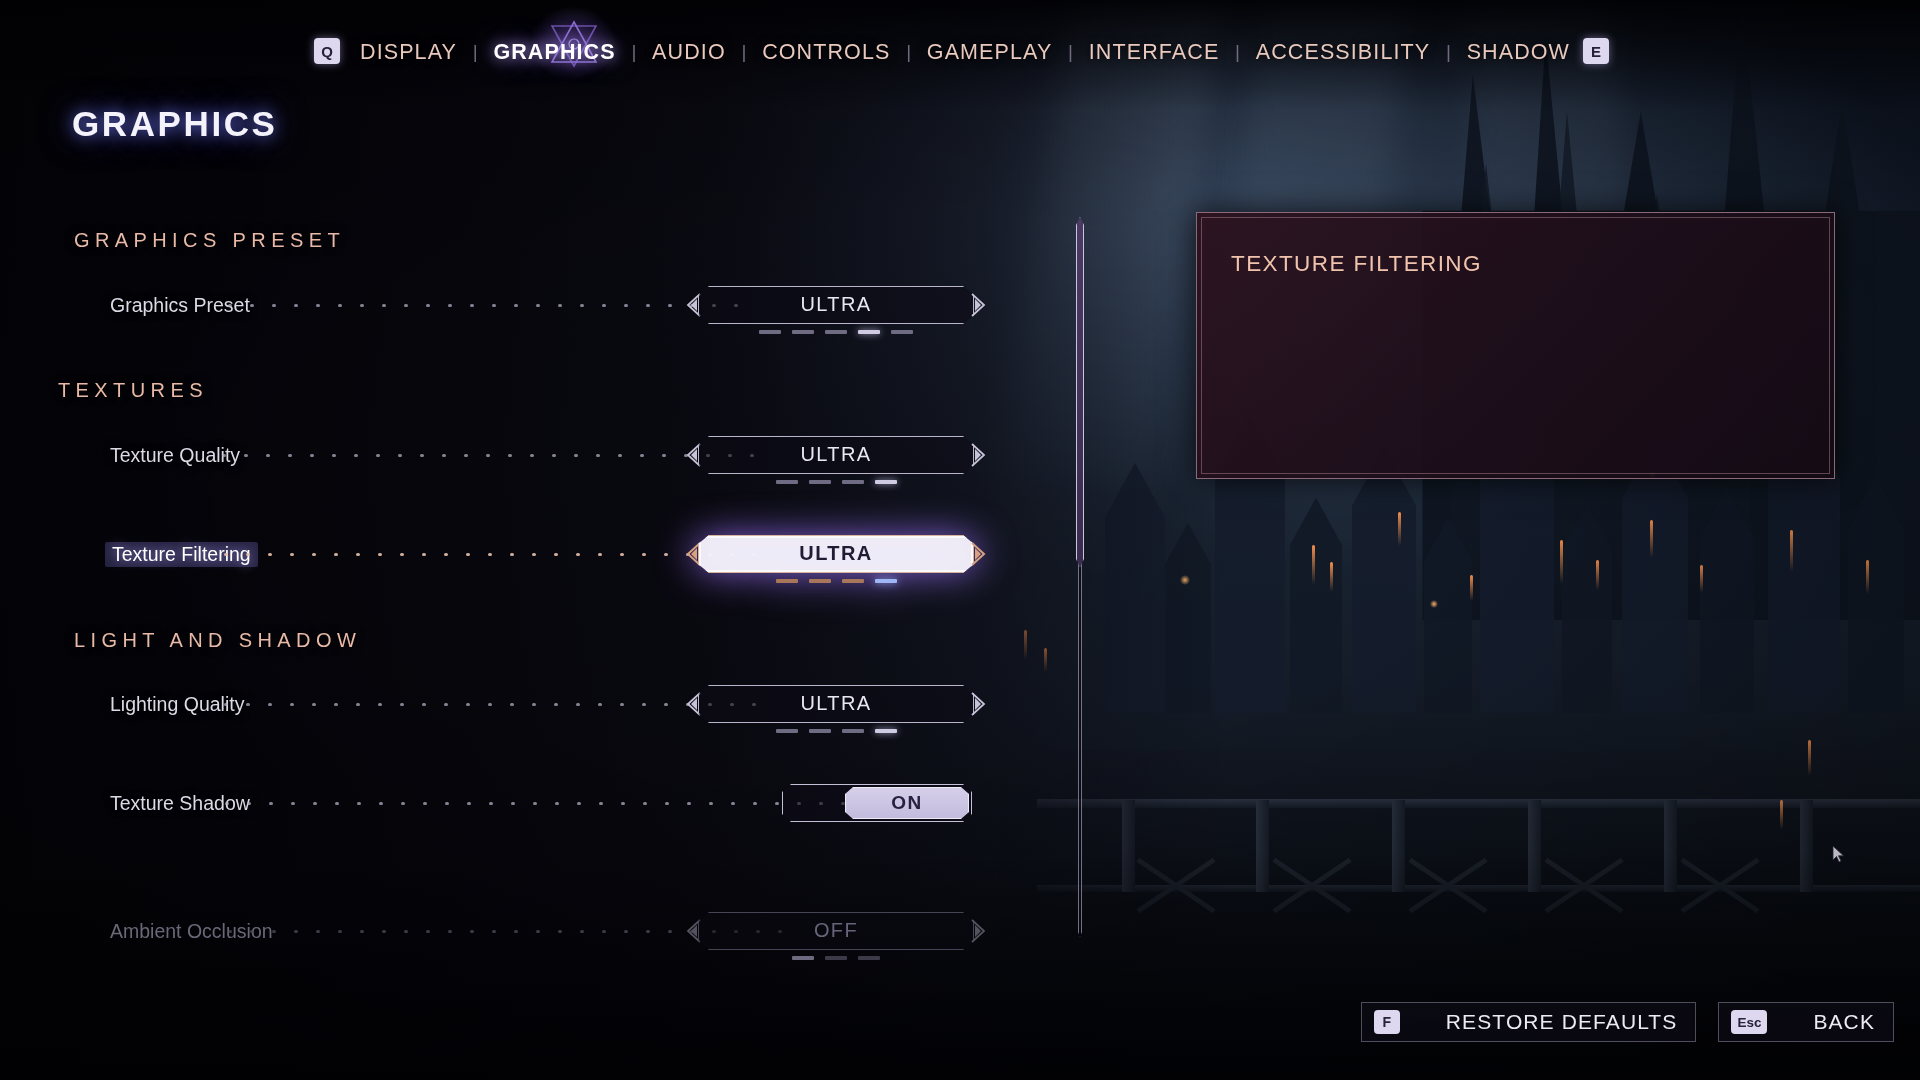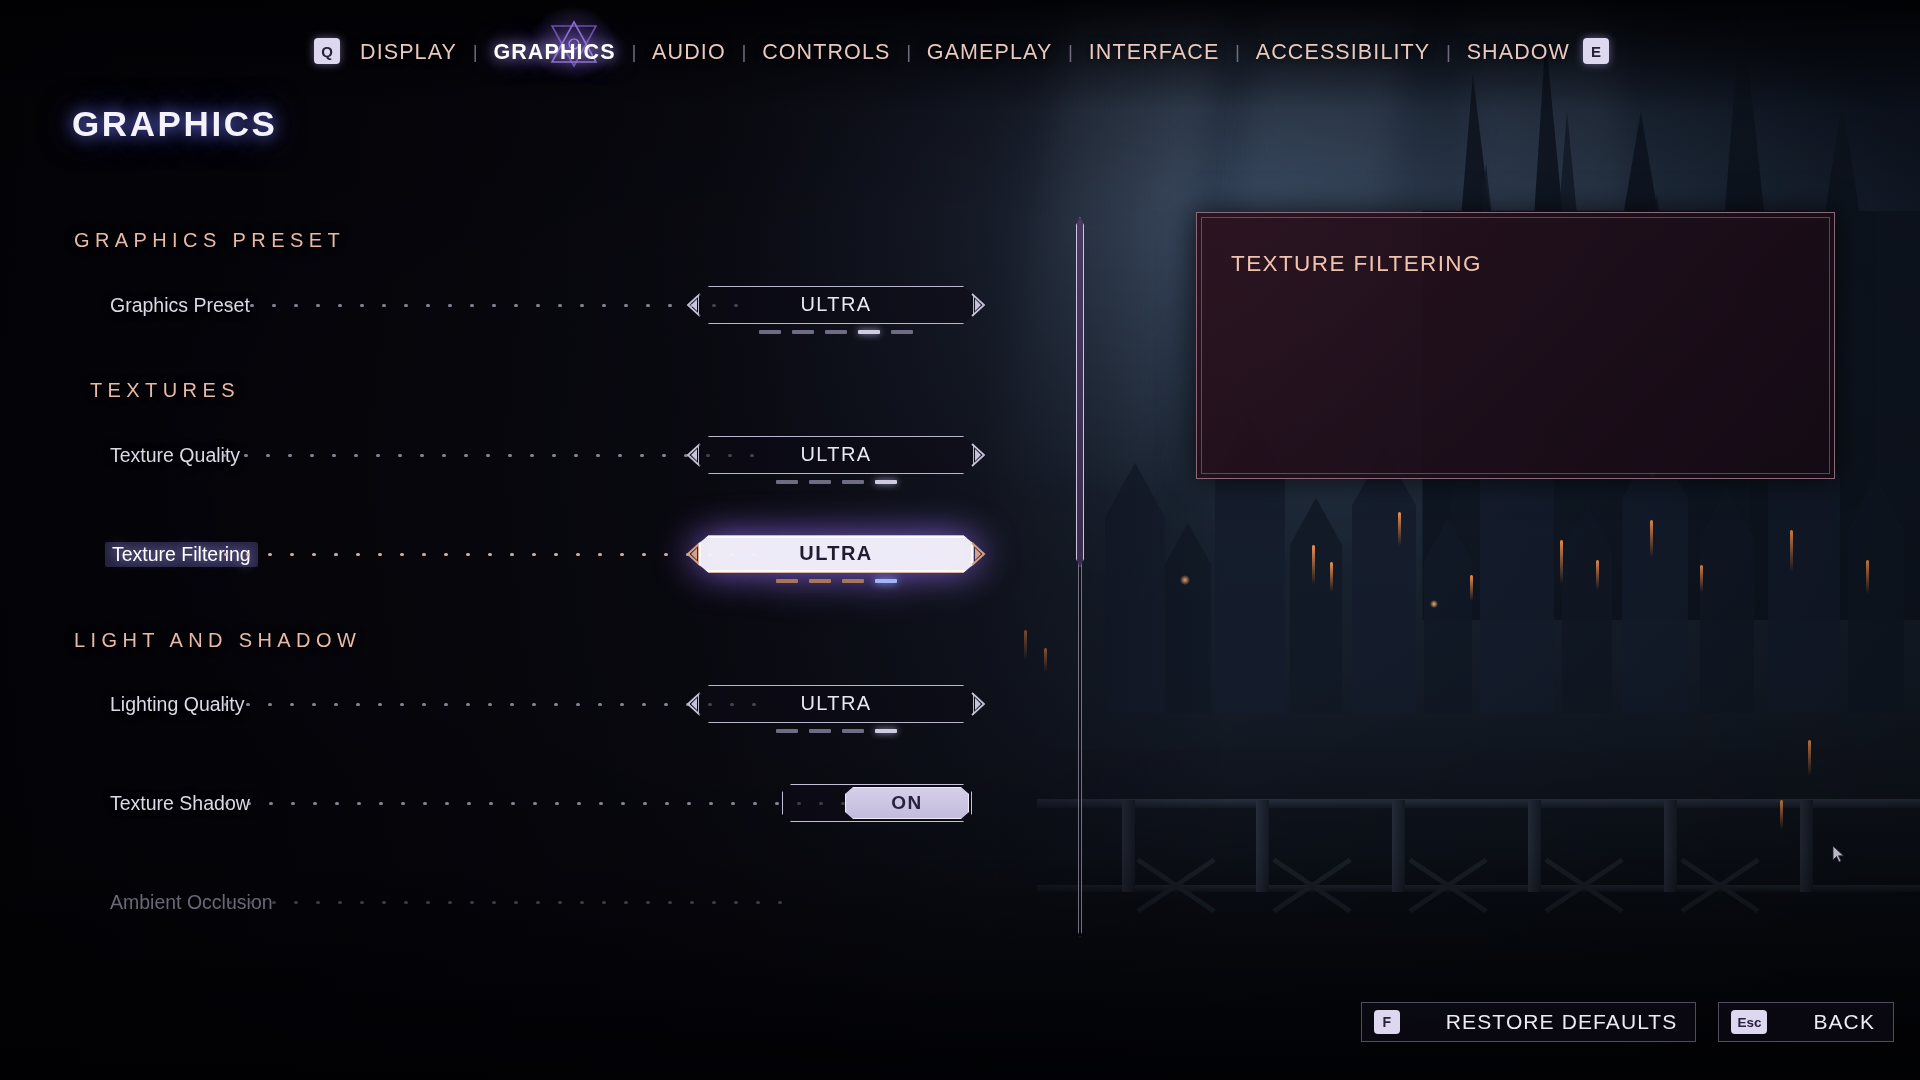--- a/index.html
+++ b/index.html
@@ -92,21 +92,21 @@
   
   #page-title { position:absolute; left:72px; top:104px; font-size:35px; letter-spacing:2.6px;
     color:#f4f3fb; font-weight:700;
     text-shadow:0 0 16px rgba(120,130,255,.85),0 0 34px rgba(70,70,190,.65); }
 
   
   #settings { position:absolute; left:0; top:190px; width:1060px; }
   .group-head { font-size:20px; letter-spacing:5.4px; color:#e8b9a6; font-weight:500;
     text-shadow:0 0 10px rgba(0,0,0,.85); }
   .gh-preset  { position:absolute; left:74px; top:39px; }
-  .gh-tex     { position:absolute; left:90px; top:189px; }
+  .gh-tex     { position:absolute; left:58px; top:189px; }
   .gh-light   { position:absolute; left:74px; top:439px; }
 
   .row { position:absolute; left:0; width:1010px; height:58px; display:flex; align-items:center; }
   .row-label { position:absolute; left:110px; font-size:19.5px; color:#dcdae6; white-space:nowrap;
     text-shadow:0 0 8px rgba(0,0,0,.8); }
   .row.sel .row-label { color:#ffffff; background:rgba(120,110,200,.30);
     padding:1px 7px; margin-left:-5px; border-radius:2px;
     text-shadow:0 0 12px rgba(180,170,255,.9); }
   .row.dim .row-label { color:#6a6878; text-shadow:none; }
   .dots { position:absolute; height:3px; right:320px; }
@@ -546,21 +546,21 @@
         <i style="left:638px"></i>
         <i style="left:660px"></i>
       </div>
     <div class="toggle">
       <div class="knob">
         <span>ON</span>
       </div>
     </div>
   </div>
 
-  <div class="row dim" style="top:683px;">
+  <div class="row dim" style="top:712px;">
     <div class="row-label">Ambient Occlusion</div>
     <div class="dots" style="left: 228px; width: 572px;">
         <i style="left:0px"></i>
         <i style="left:22px"></i>
         <i style="left:44px"></i>
         <i style="left:66px"></i>
         <i style="left:88px"></i>
         <i style="left:110px"></i>
         <i style="left:132px"></i>
         <i style="left:154px"></i>
@@ -576,20 +576,41 @@
         <i style="left:374px"></i>
         <i style="left:396px"></i>
         <i style="left:418px"></i>
         <i style="left:440px"></i>
         <i style="left:462px"></i>
         <i style="left:484px"></i>
         <i style="left:506px"></i>
         <i style="left:528px"></i>
         <i style="left:550px"></i>
       </div>
+    <div class="stepper">
+      <div class="arrow l">
+        <svg viewBox="0 0 15 24">
+            <path d="M14 1 L2 12 L14 23" fill="none" stroke="#55525f" stroke-width="1.8"></path>
+            <path d="M11 6 L5 12 L11 18 Z" fill="#55525f"></path>
+          </svg>
+      </div>
+      <div class="stepframe"></div>
+      <div class="stepval">OFF</div>
+      <div class="arrow r">
+        <svg viewBox="0 0 15 24">
+            <path d="M1 1 L13 12 L1 23" fill="none" stroke="#55525f" stroke-width="1.8"></path>
+            <path d="M4 6 L10 12 L4 18 Z" fill="#55525f"></path>
+          </svg>
+      </div>
+      <div class="ticks">
+          <b class="on"></b>
+          <b class=""></b>
+          <b class=""></b>
+        </div>
+    </div>
   </div>
 </div>
 
 <div id="scrollbar">
   <div class="sb-track"></div>
   <div class="sb-thumb"></div>
 </div>
 
 <div id="tooltip">
   <div class="tt-title">TEXTURE FILTERING</div>

